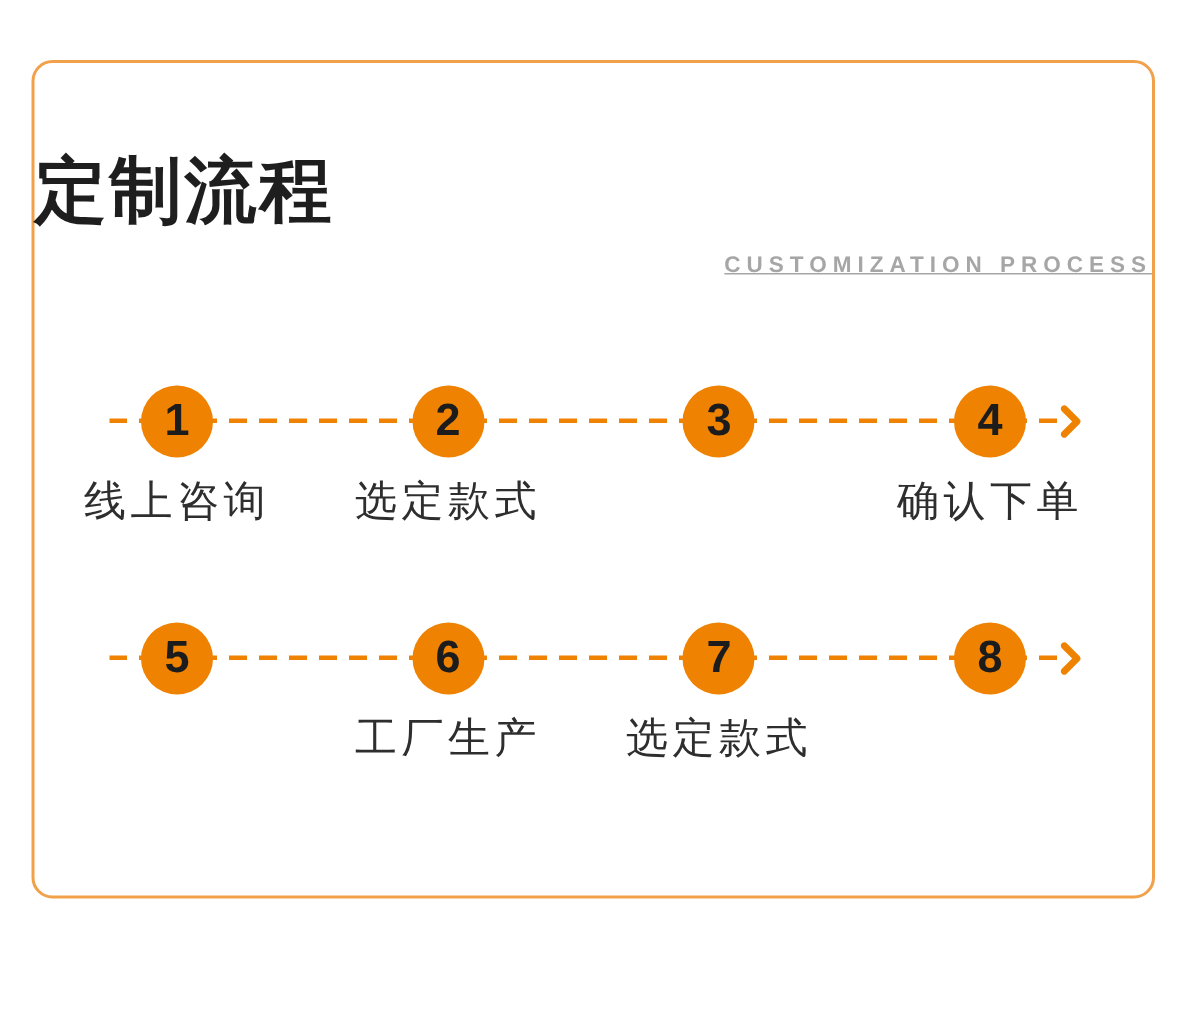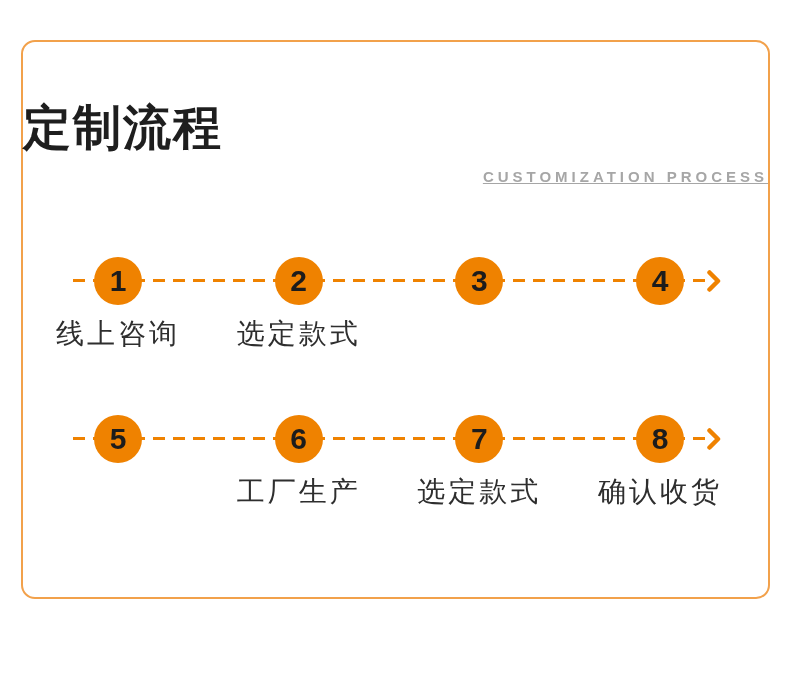--- a/index.html
+++ b/index.html
@@ -89,20 +89,21 @@
       </div>
       <div class="step">
         <div class="circle">
             <span>3</span>
           </div>
       </div>
       <div class="step">
         <div class="circle">
             <span>4</span>
           </div>
+        <div class="label">确认下单</div>
       </div>
     </div>
   </div>
 
   <div class="flow-row second">
     <div class="dash-line"></div>
     <div class="arrow">
       <svg width="14" height="22" viewBox="0 0 14 22" fill="none" xmlns="http://www.w3.org/2000/svg">
         <path d="M2.5 2.5 L11 11 L2.5 19.5" stroke="#ef8200" stroke-width="4.5" stroke-linecap="round" stroke-linejoin="round"></path>
       </svg>
@@ -122,17 +123,16 @@
       <div class="step">
         <div class="circle">
             <span>7</span>
           </div>
         <div class="label">选定款式</div>
       </div>
       <div class="step">
         <div class="circle">
             <span>8</span>
           </div>
-        <div class="label">确认收货</div>
       </div>
     </div>
   </div>
 </div>
 
 </body></html>

